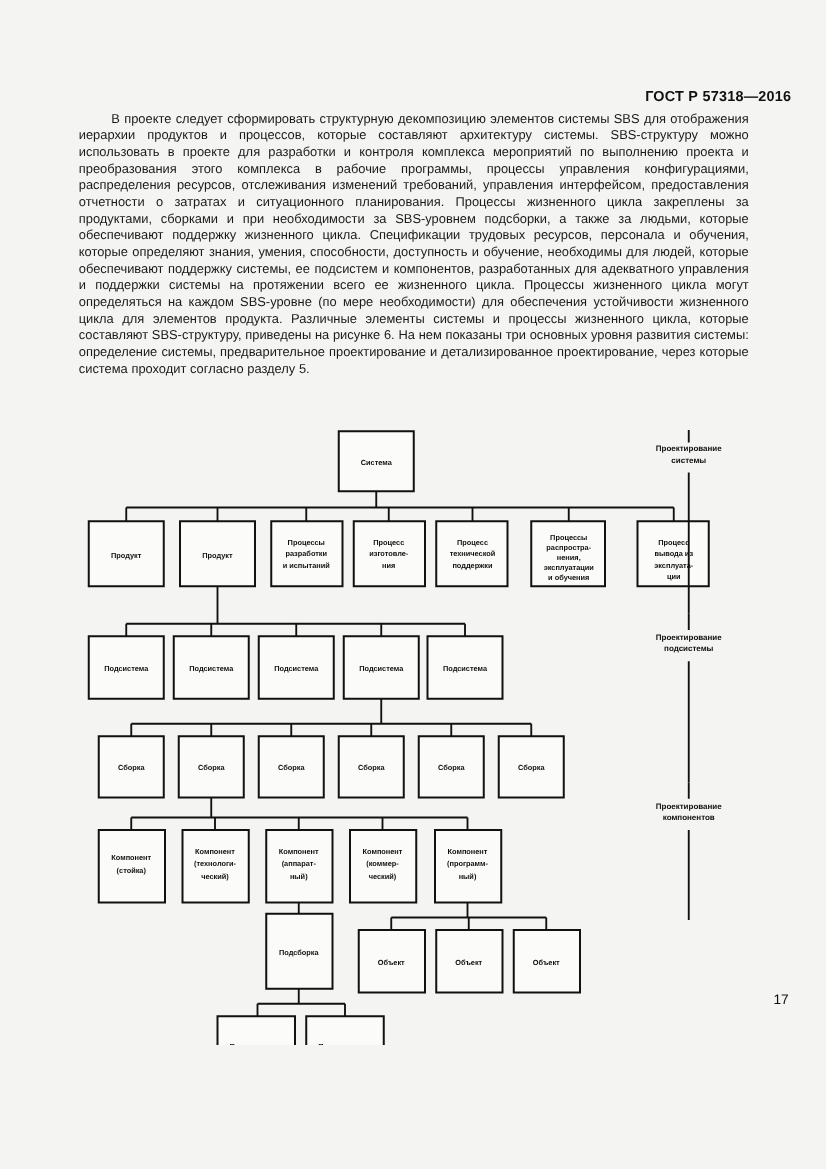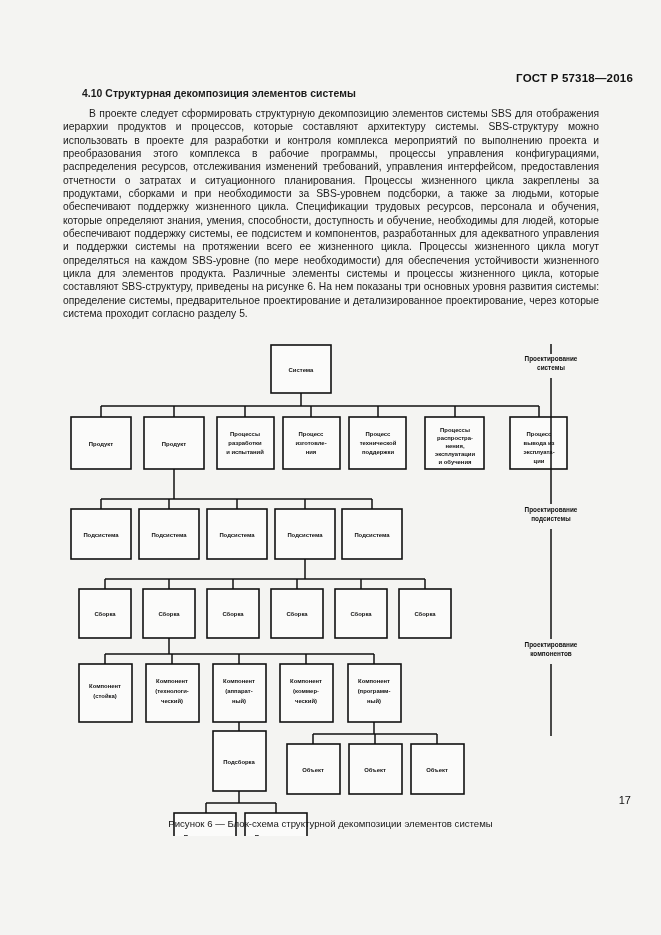--- a/index.html
+++ b/index.html
@@ -60,21 +60,20 @@
   .side{font-size:6.4px;font-weight:bold;text-anchor:middle;}
 </style>
 </head>
 <body>
 
 <div class="page">
 
   <div class="doc-header">ГОСТ Р 57318—2016</div>
 
   <div class="text-col">
-    <h3 class="sec-title">4.10 Структурная декомпозиция элементов системы</h3>
     <p class="body-par">В проекте следует сформировать структурную декомпозицию элементов системы SBS для отображения иерархии продуктов и процессов, которые составляют архитектуру системы. SBS-структуру можно использовать в проекте для разработки и контроля комплекса мероприятий по выполнению проекта и преобразования этого комплекса в рабочие программы, процессы управления конфигурациями, распределения ресурсов, отслеживания изменений требований, управления интерфейсом, предоставления отчетности о затратах и ситуационного планирования. Процессы жизненного цикла закреплены за продуктами, сборками и при необходимости за SBS-уровнем подсборки, а также за людьми, которые обеспечивают поддержку жизненного цикла. Спецификации трудовых ресурсов, персонала и обучения, которые определяют знания, умения, способности, доступность и обучение, необходимы для людей, которые обеспечивают поддержку системы, ее подсистем и компонентов, разработанных для адекватного управления и поддержки системы на протяжении всего ее жизненного цикла. Процессы жизненного цикла могут определяться на каждом SBS-уровне (по мере необходимости) для обеспечения устойчивости жизненного цикла для элементов продукта. Различные элементы системы и процессы жизненного цикла, которые составляют SBS-структуру, приведены на рисунке 6. На нем показаны три основных уровня развития системы: определение системы, предварительное проектирование и детализированное проектирование, через которые система проходит согласно разделу 5.</p>
   </div>
 
   <div class="figure">
     <svg class="fig-svg" width="661" height="500" viewBox="0 0 661 500" xmlns="http://www.w3.org/2000/svg">
 
       <g>
 
         <path class="ln" d="M301 57 L301 70"></path>
 
@@ -298,17 +297,16 @@
         <path class="ln" d="M551 328 L551 400"></path>
       </g>
       <g>
         <text class="side" x="551" y="311">Проектирование</text>
         <text class="side" x="551" y="320">компонентов</text>
       </g>
 
     </svg>
   </div>
 
-  <div class="fig-caption">Рисунок 6 — Блок-схема структурной декомпозиции элементов системы</div>
 
   <div class="page-num">17</div>
 
 </div>
 
 </body></html>

